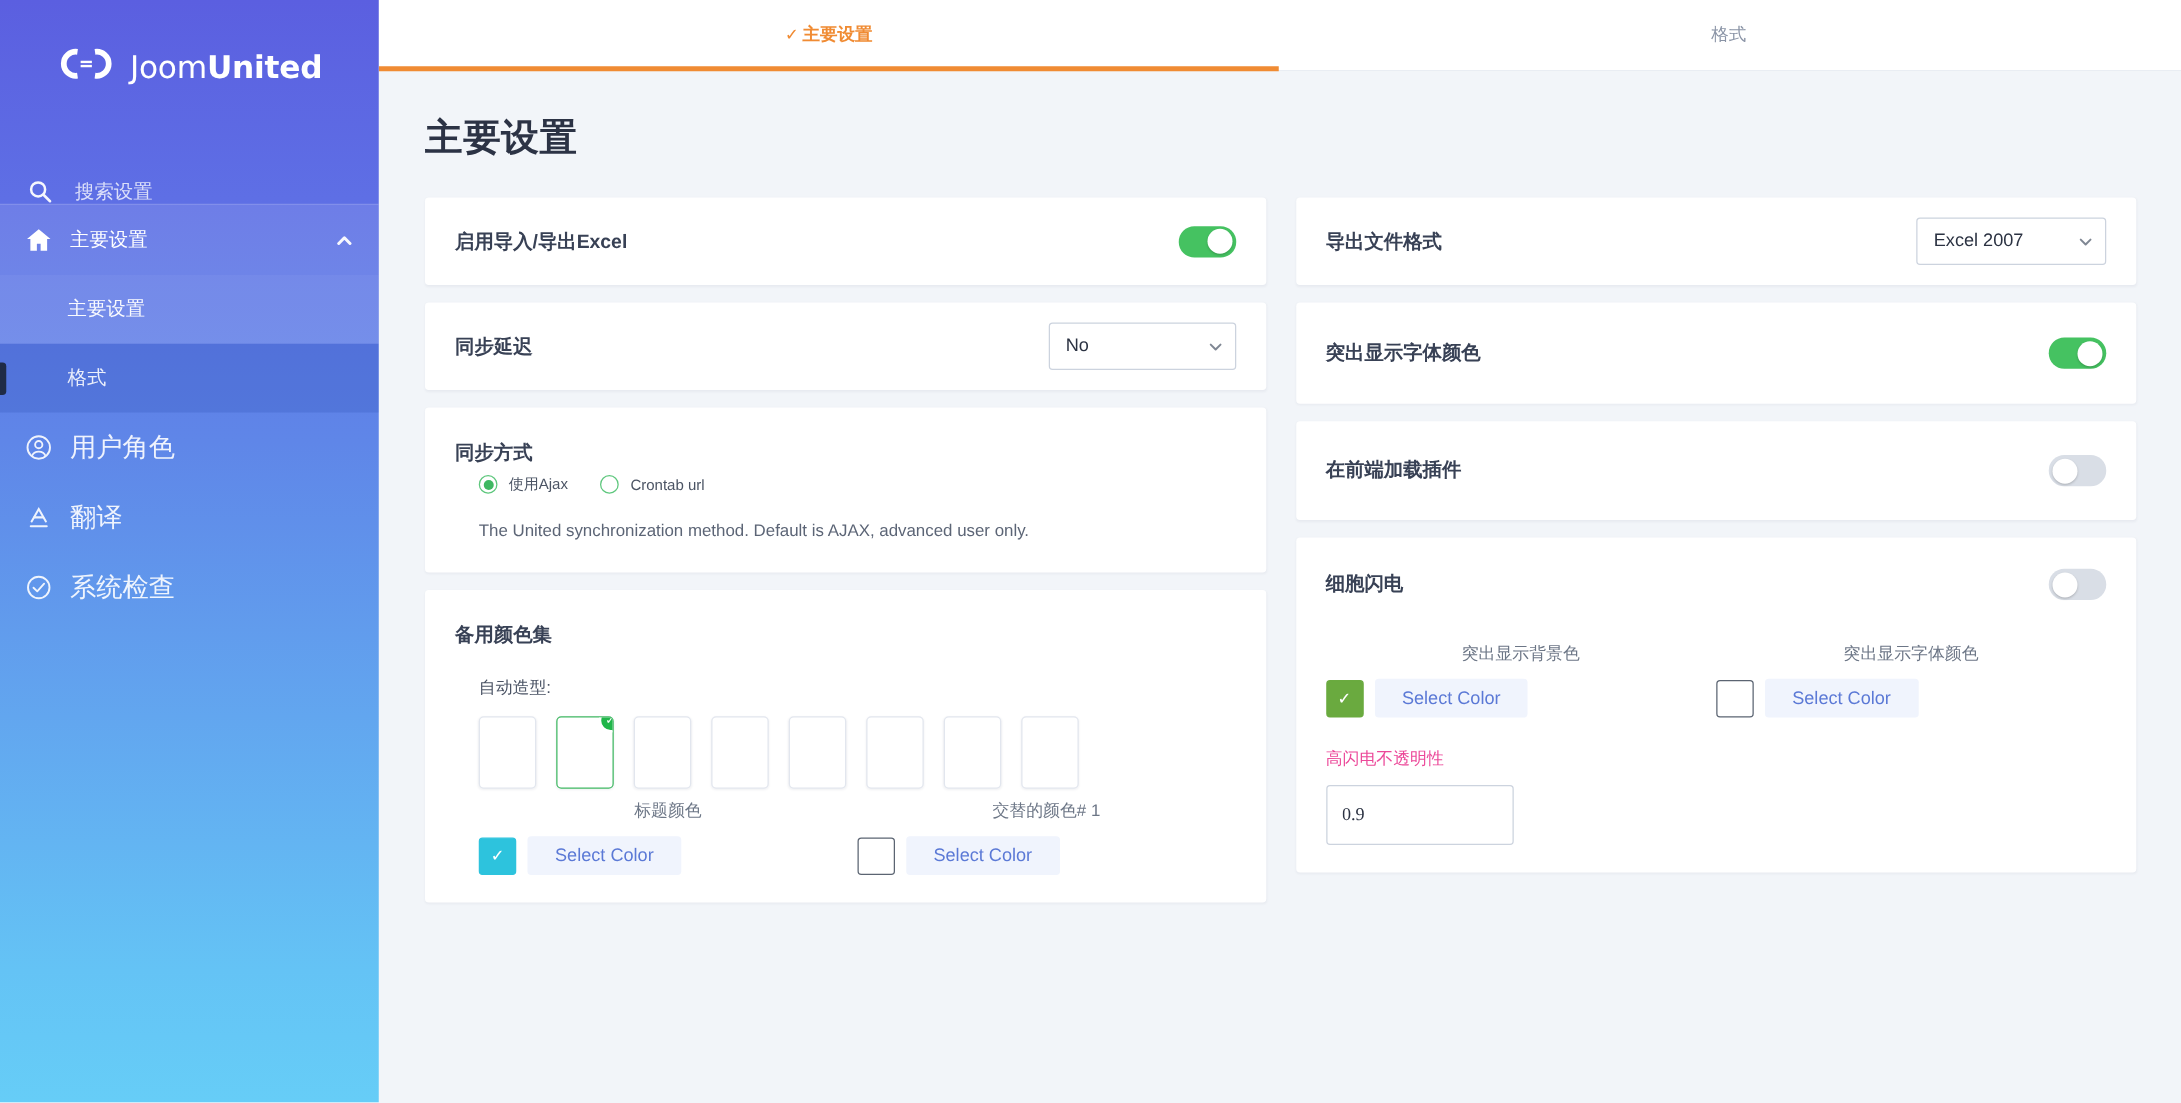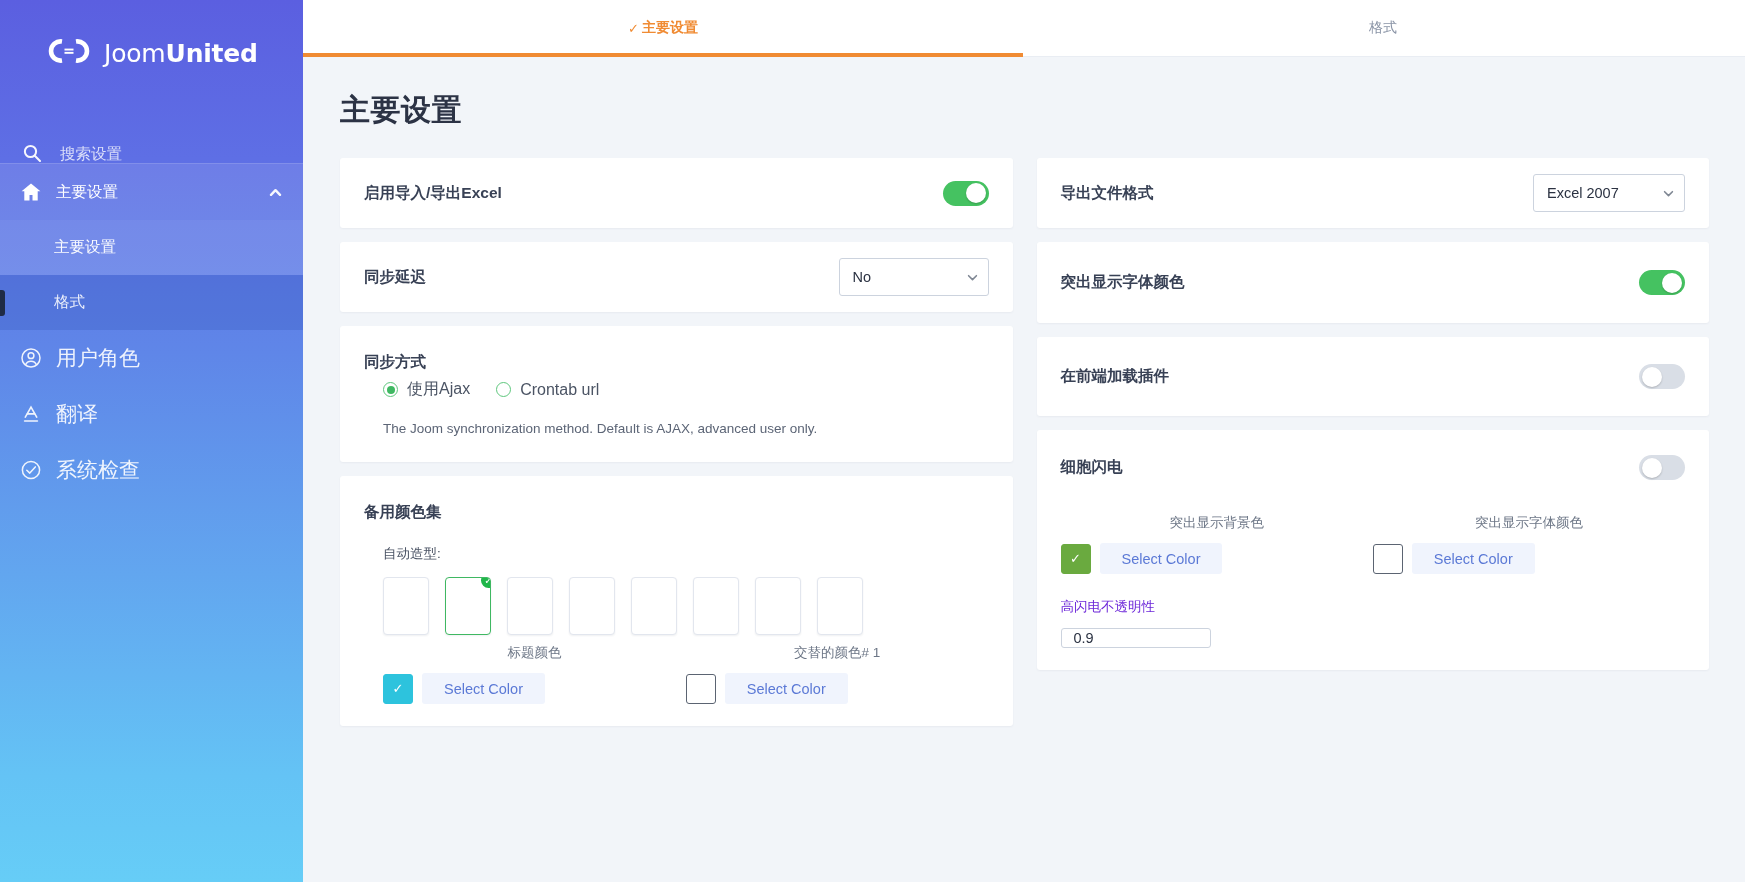--- a/index.html
+++ b/index.html
@@ -140,21 +140,21 @@
   
   .radio-row { display: flex; align-items: center; gap: 26px; padding: 6px 0 0 19px; }
   .radio { display: flex; align-items: center; gap: 9px; cursor: pointer; font-size: 14.5px; color:#4c5costumes; }
   .radio .dot {
     width: 15px; height: 15px; border-radius: 50%; border: 1.6px solid #5ec77d;
     display:flex; align-items:center; justify-content:center; background:#fff;
   }
   .radio.checked .dot::after {
     content:""; width: 8px; height: 8px; border-radius:50%; background:#3fb862;
   }
-  .radio .rlabel { font-size: 16px; color: #4b5464; }
+  .radio .rlabel { font-size: 12px; color: #4b5464; }
   .help-text {
     font-size: 13.5px; color: #5c6576; padding: 21px 0 26px 19px;
   }
   .small-label { font-size: 13.5px; color: #4a5364; padding: 22px 0 0 19px; }
 
   
   .swatch-row { display: flex; gap: 16px; padding: 14px 0 0 19px; }
   .swatch {
     width: 46px; height: 58px; border-radius: 4px; overflow: hidden;
     border: 1px solid #e2e6ee; position: relative; cursor: pointer;
@@ -188,26 +188,26 @@
     display:flex; align-items:center; justify-content:center; color:#fff; font-size:13px;
     cursor: pointer;
   }
   .select-color-btn {
     height: 31px; padding: 0 22px; border-radius: 3px; background:#f0f4fd;
     color:#5b79d6; font-size:14.5px; display:flex; align-items:center; cursor:pointer;
     border: 0; font-family:"Liberation Sans",sans-serif;
   }
 
   .text-input {
-    width: 150px; height: 20px; border:1px solid #ccd3de; border-radius:3px;
+    width: 150px; height: 48px; border:1px solid #ccd3de; border-radius:3px;
     padding: 0 12px; font-size: 14.5px; color:#2b3242; outline:none;
-    font-family:Liberation Sans, sans-serif; background:#fff;
+    font-family:Liberation Serif, serif; background:#fff;
   }
   .field-block { padding: 14px 0 22px 19px; }
-  .field-label { font-size: 13.5px; color: #6d28d9; margin-bottom: 12px; }
+  .field-label { font-size: 13.5px; color: #ec4899; margin-bottom: 12px; }
 </style>
 </head>
 <body>
 
 <div id="app">
 
   <div id="sidebar">
 
     <div class="logo-wrap">
       <span class="logo-mark">
@@ -341,21 +341,21 @@
             <div class="radio-row">
               <span class="radio checked">
                 <span class="dot"></span>
                 <span class="rlabel">使用Ajax</span>
               </span>
               <span class="radio">
                 <span class="dot"></span>
                 <span class="rlabel">Crontab url</span>
               </span>
             </div>
-            <div class="help-text">The Joom synchronization method. Default is AJAX, advanced user only.</div>
+            <div class="help-text">The United synchronization method. Default is AJAX, advanced user only.</div>
           </div>
 
           <div class="card">
             <span class="card-label block">备用颜色集</span>
             <div class="small-label">自动造型:</div>
 
             <div class="swatch-row">
               <span class="swatch">
                 <span class="sw-head" style="background:#b9bdc2"></span>
                 <span class="sw-a" style="background:#ffffff"></span><span class="sw-b" style="background:#f4f5f6"></span><span class="sw-c" style="background:#ffffff"></span>

